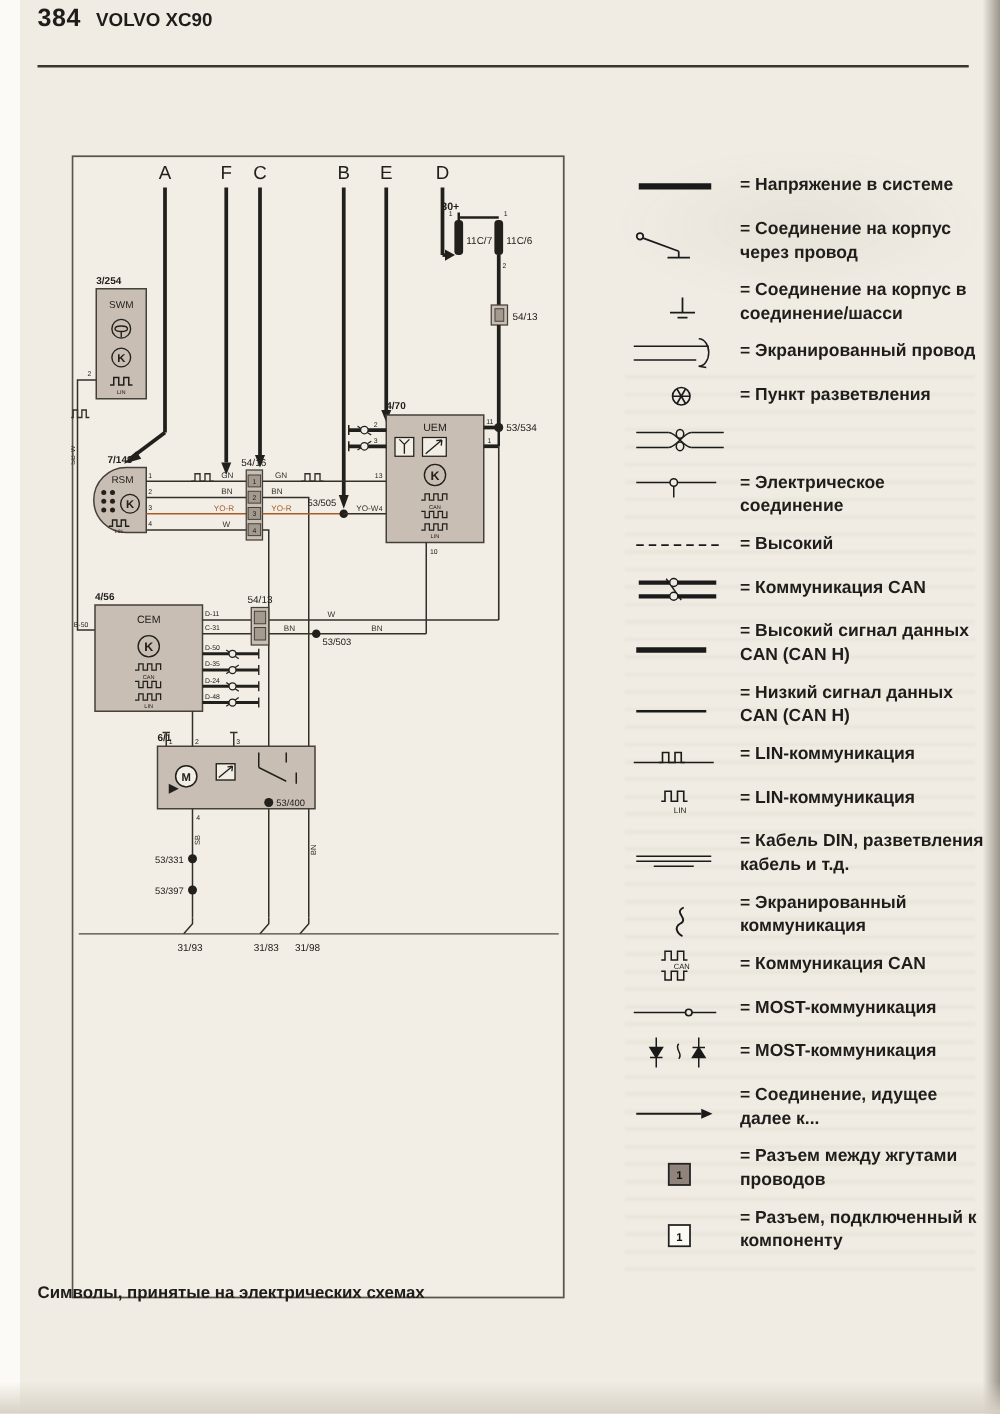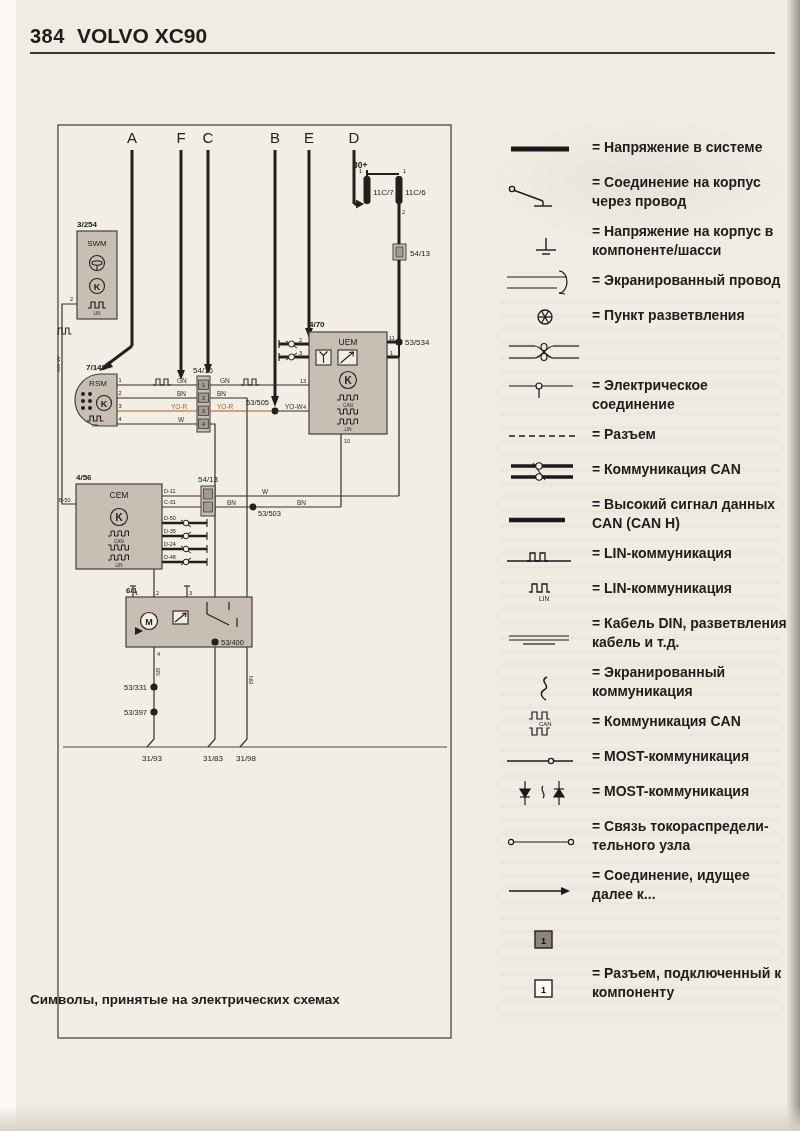--- a/index.html
+++ b/index.html
@@ -6,25 +6,25 @@
   body{
     width:800px;height:1131px;position:relative;overflow:hidden;
     background:#f0ece3;
     font-family:"Liberation Sans", sans-serif;color:#1f1d1a;
   }
   .scan-left{position:absolute;left:0;top:0;width:16px;height:1131px;background:#fbfaf6;}
   .scan-right{position:absolute;right:0;top:0;width:14px;height:1131px;
     background:linear-gradient(to right,rgba(160,152,140,0),#9a948a);}
   .scan-bottom{position:absolute;left:0;bottom:0;width:800px;height:26px;
     background:linear-gradient(to bottom,rgba(240,236,227,0),#d8d2c6);}
-  .header{position:absolute;left:30px;top:24px;display:flex;align-items:baseline;gap:12px;}
+  .header{position:absolute;left:30px;top:4px;display:flex;align-items:baseline;gap:12px;}
   .pagenum{font-size:20px;font-weight:bold;letter-spacing:.5px;}
-  .booktitle{font-size:21px;font-weight:bold;}
+  .booktitle{font-size:15px;font-weight:bold;}
   .header-rule{position:absolute;left:30px;top:52px;width:745px;height:0;border-top:2px solid #3a352e;}
-  .caption{position:absolute;left:30px;top:992px;font-size:13.5px;font-weight:bold;}
+  .caption{position:absolute;left:30px;top:1026px;font-size:13.5px;font-weight:bold;}
 
   .diagram-wrap{position:absolute;left:57px;top:124px;width:396px;height:916px;}
   .diagram-wrap svg{display:block;}
 
   .legend{position:absolute;left:500px;top:136px;width:292px;}
   .lrow{display:flex;align-items:flex-start;margin-bottom:9px;}
   .lrow .lsym{width:92px;flex:0 0 92px;display:flex;justify-content:center;align-items:center;height:26px;}
   .lrow .ltxt{width:270px;font-size:14px;font-weight:bold;line-height:19px;padding-top:2px;}
   .lrow.one{min-height:22px;}
   .lrow.two{min-height:40px;align-items:flex-end;}
@@ -392,21 +392,21 @@
   </div>
 
   <div class="lrow two">
     <div class="lsym">
       <svg width="86" height="30" stroke="#1a1a1a" stroke-width="1.4">
         <line x1="43" y1="6" x2="43" y2="18"></line>
           <line x1="33" y1="18" x2="53" y2="18"></line>
           <line x1="39" y1="22" x2="47" y2="22"></line>
       </svg>
     </div>
-    <div class="ltxt">= Напряжение на корпус в компоненте/шасси</div>
+    <div class="ltxt">= Соединение на корпус в соединение/шасси</div>
   </div>
 
   <div class="lrow one">
     <div class="lsym">
       <svg width="86" height="30" fill="none" stroke="#1a1a1a" stroke-width="1.2">
         <line x1="4" y1="10" x2="64" y2="10"></line>
           <line x1="4" y1="21" x2="54" y2="21"></line>
         <path d="M56,4 A8,11 0 0 1 56,26"></path>
           <line x1="56" y1="26" x2="62" y2="27"></line>
       </svg>
@@ -450,21 +450,21 @@
     </div>
     <div class="ltxt">= Электрическое соединение</div>
   </div>
 
   <div class="lrow one">
     <div class="lsym">
       <svg width="86" height="26">
           <line x1="6" y1="13" x2="72" y2="13" stroke="#1a1a1a" stroke-width="1.4" stroke-dasharray="6,4"></line>
         </svg>
     </div>
-    <div class="ltxt">= Разъем</div>
+    <div class="ltxt">= Высокий</div>
   </div>
 
   <div class="lrow one">
     <div class="lsym">
       <svg width="86" height="30" fill="none" stroke="#1a1a1a">
         <line x1="8" y1="10" x2="70" y2="10" stroke-width="3.4"></line>
         <line x1="8" y1="21" x2="70" y2="21" stroke-width="3.4"></line>
         <line x1="30" y1="7" x2="42" y2="24" stroke-width="1.1"></line>
         <circle cx="36" cy="10" r="3.2" fill="#f0ece3" stroke-width="1.1"></circle>
         <circle cx="36" cy="21" r="3.2" fill="#f0ece3" stroke-width="1.1"></circle>
@@ -475,20 +475,28 @@
 
   <div class="lrow two">
     <div class="lsym">
       <svg width="86" height="26">
           <line x1="6" y1="13" x2="62" y2="13" stroke="#1a1a1a" stroke-width="4.4"></line>
         </svg>
     </div>
     <div class="ltxt">= Высокий сигнал данных CAN (CAN H)</div>
   </div>
 
+  <div class="lrow two">
+    <div class="lsym">
+      <svg width="86" height="26">
+          <line x1="6" y1="13" x2="62" y2="13" stroke="#1a1a1a" stroke-width="2"></line>
+        </svg>
+    </div>
+    <div class="ltxt">= Низкий сигнал данных CAN (CAN H)</div>
+  </div>
 
   <div class="lrow one">
     <div class="lsym">
       <svg width="86" height="28" fill="none" stroke="#1a1a1a" stroke-width="1.3">
         <line x1="4" y1="20" x2="68" y2="20"></line>
         <path d="m24,20 h3 v-8 h5 v8 h5 v-8 h5 v8 h3"></path>
       </svg>
     </div>
     <div class="ltxt">= LIN-коммуникация</div>
   </div>
@@ -552,48 +560,39 @@
           <line x1="17" y1="19" x2="27" y2="19"></line>
         <path d="M40,8 C36,12 44,16 40,20"></path>
         <line x1="56" y1="3" x2="56" y2="27"></line>
         <polygon points="51,19 61,19 56,11" fill="#1a1a1a"></polygon>
           <line x1="51" y1="11" x2="61" y2="11"></line>
       </svg>
     </div>
     <div class="ltxt">= MOST-коммуникация</div>
   </div>
 
-  <div class="lrow two">
-    <div class="lsym">
-      <svg width="86" height="26" fill="none" stroke="#1a1a1a" stroke-width="1.2">
-        <line x1="11" y1="13" x2="65" y2="13"></line>
-        <circle cx="8" cy="13" r="2.6" fill="#f0ece3"></circle>
-          <circle cx="68" cy="13" r="2.6" fill="#f0ece3"></circle>
-      </svg>
-    </div>
-    <div class="ltxt">= Связь токораспредели-тельного узла</div>
-  </div>
 
   <div class="lrow two">
     <div class="lsym">
       <svg width="86" height="26" fill="none">
         <line x1="6" y1="13" x2="58" y2="13" stroke="#1a1a1a" stroke-width="1.5"></line>
         <polygon points="58,9 67,13 58,17" fill="#1a1a1a"></polygon>
       </svg>
     </div>
     <div class="ltxt">= Соединение, идущее далее к...</div>
   </div>
 
   <div class="lrow two">
     <div class="lsym">
       <svg width="86" height="28">
         <rect x="32" y="5" width="17" height="17" fill="#8f837c" stroke="#222" stroke-width="1.4"></rect>
         <text x="40.5" y="17.5" font-size="9" font-weight="bold" text-anchor="middle" fill="#141210" font-family="Liberation Sans, sans-serif">1</text>
       </svg>
     </div>
+    <div class="ltxt">= Разъем между жгутами проводов</div>
   </div>
 
   <div class="lrow two">
     <div class="lsym">
       <svg width="86" height="28">
         <rect x="32" y="5" width="17" height="17" fill="#fcfaf4" stroke="#222" stroke-width="1.4"></rect>
         <text x="40.5" y="17.5" font-size="9" font-weight="bold" text-anchor="middle" fill="#141210" font-family="Liberation Sans, sans-serif">1</text>
       </svg>
     </div>
     <div class="ltxt">= Разъем, подключенный к компоненту</div>

